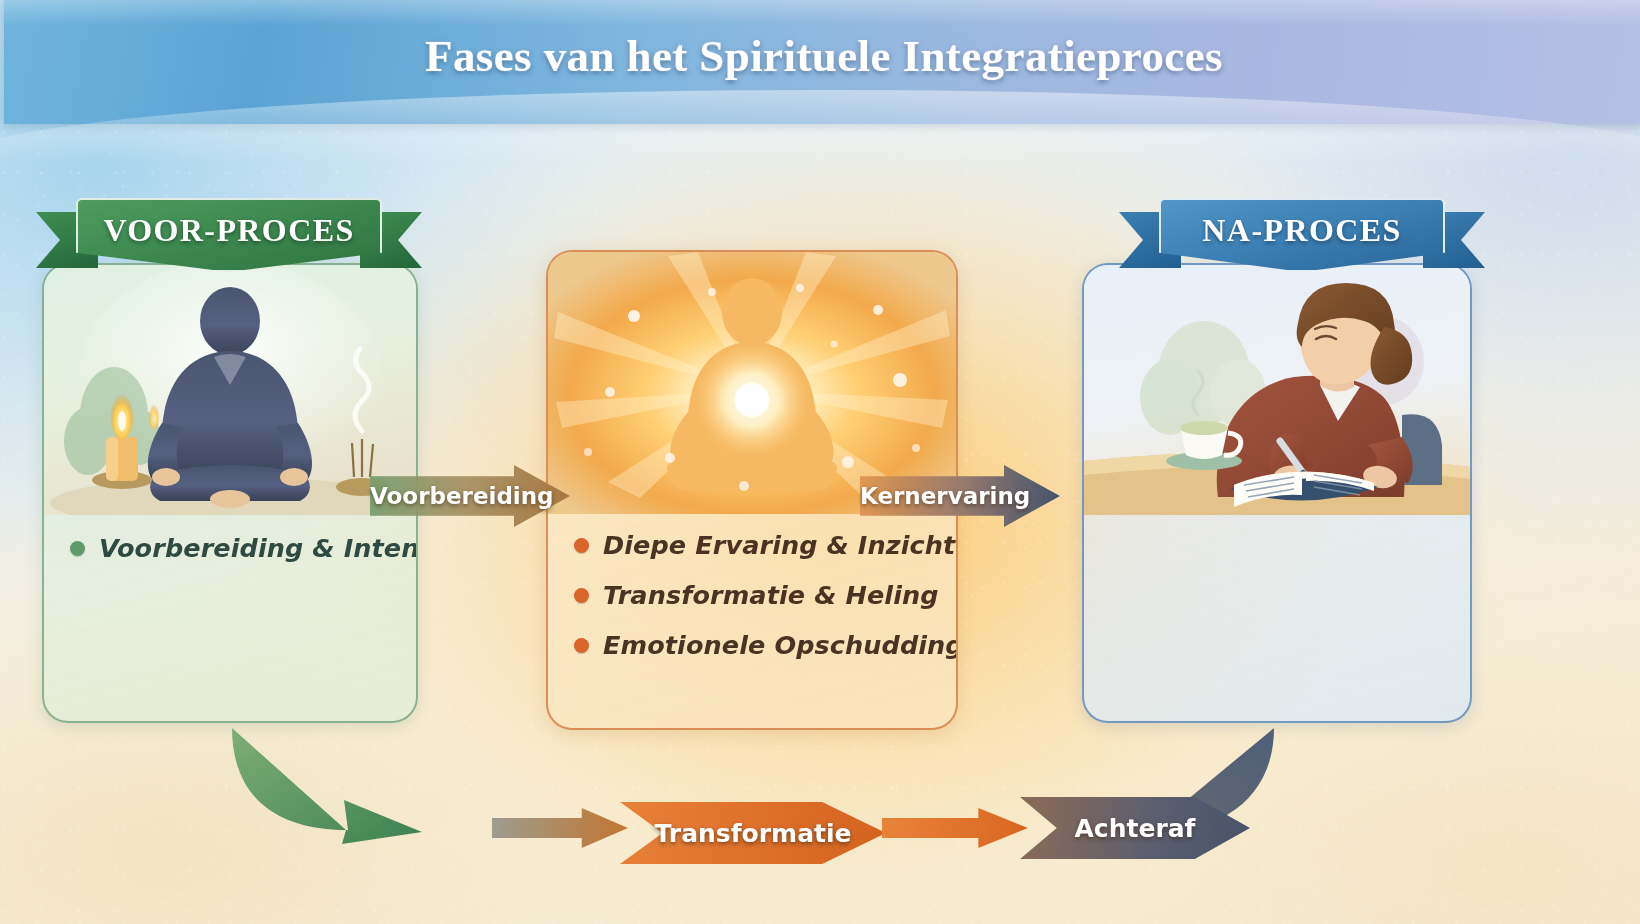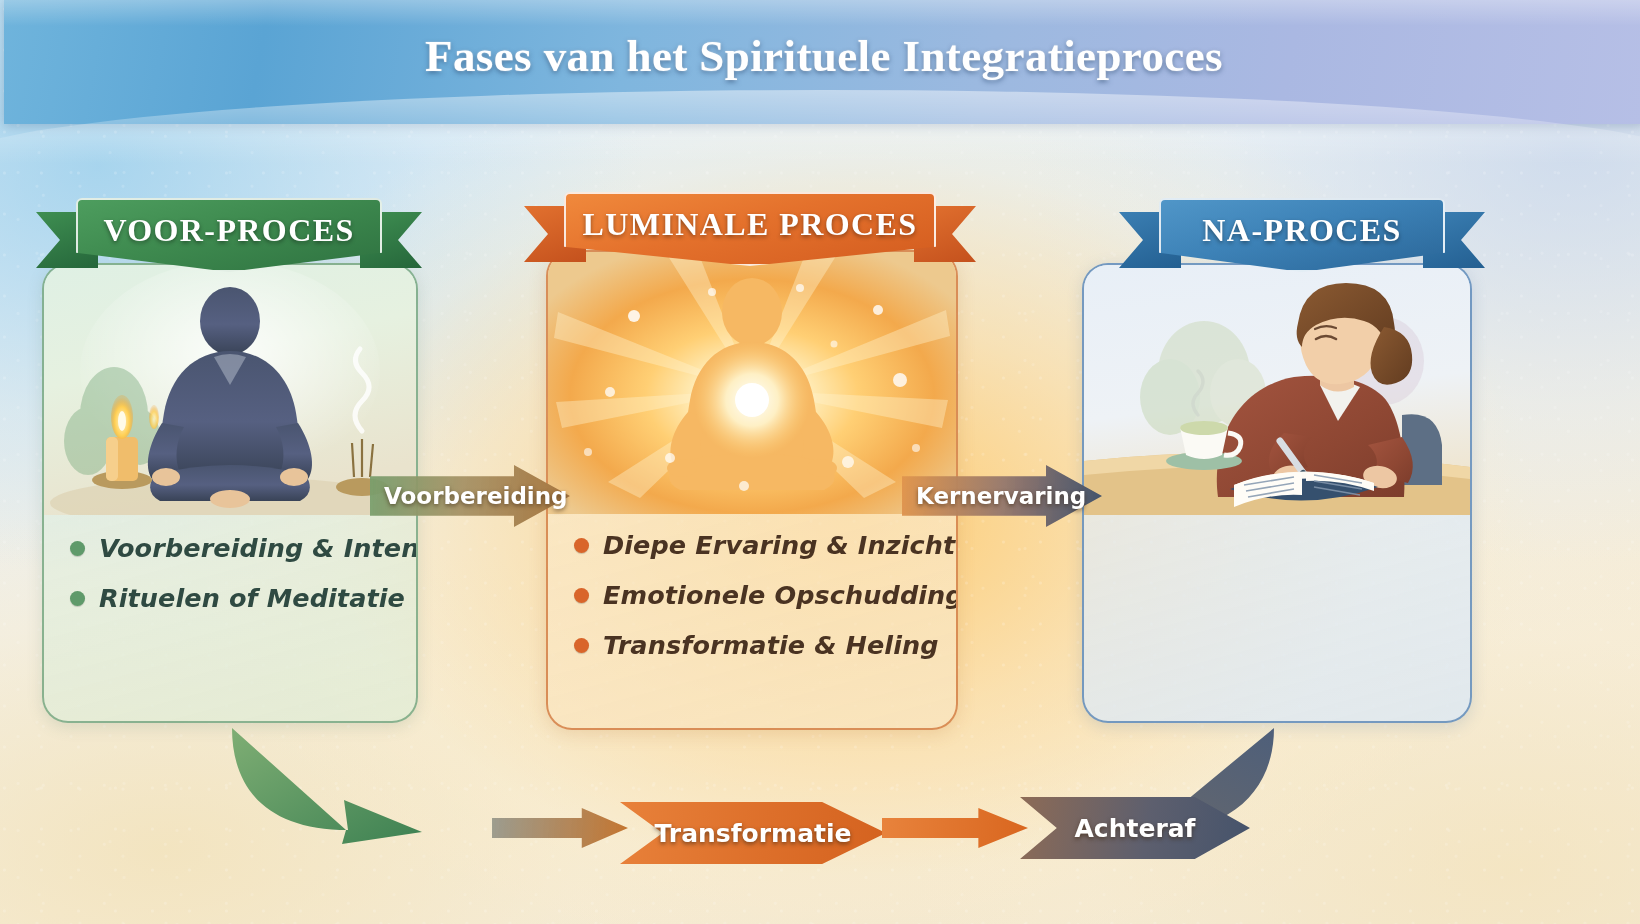--- a/index.html
+++ b/index.html
@@ -92,24 +92,24 @@
   #r3{left:1119px;top:198px;width:366px;}
   #r3 .tailL,#r3 .tailR{background:linear-gradient(160deg,#3b7fb3,#235f91);}
   #r3 .band{background:linear-gradient(165deg,#5096c8 0%,#3d82b7 45%,#2a6698 100%);}
 
   
   .harrow{position:absolute;height:62px;display:flex;align-items:center;}
   .harrow .body{position:absolute;inset:0;
     clip-path:polygon(0 18%,72% 18%,72% 0,100% 50%,72% 100%,72% 82%,0 82%);
     filter:drop-shadow(0 2px 3px rgba(90,70,50,.30));}
   .harrow .lbl{position:relative;font-family:"DejaVu Sans",sans-serif;font-weight:700;
-    font-size:23px;color:#fff;text-shadow:0 2px 4px rgba(60,40,20,.6);padding-left:14px;z-index:2;}
+    font-size:23px;color:#fff;text-shadow:0 2px 4px rgba(60,40,20,.6);z-index:2;}
   #a1{left:370px;top:465px;width:200px;}
   #a1 .body{background:linear-gradient(95deg,rgba(120,160,110,.92),rgba(168,148,104,.94) 46%,#a8763f 100%);}
-  #a2{left:902px;top:465px;width:200px;}
+  #a2{left:860px;top:465px;width:200px;}
   #a2 .body{background:linear-gradient(95deg,rgba(226,150,78,.94),rgba(150,120,110,.95) 50%,#41526b 100%);}
 
   
   .curve{position:absolute;}
   #curveL{left:226px;top:726px;width:200px;height:118px;}
   #curveR{left:1026px;top:726px;width:255px;height:118px;}
 
   .bottom-arrow{position:absolute;height:62px;}
   .bottom-arrow .body{position:absolute;inset:0;
     clip-path:polygon(0 0,76% 0,100% 50%,76% 100%,0 100%,16% 50%);
@@ -207,24 +207,20 @@
           <ellipse cx="318" cy="222" rx="26" ry="9" fill="#b99a5e"></ellipse>
           <path d="M310 212 l-2 -34 M318 212 l0 -38 M326 212 l3 -33" stroke="#8a7240" stroke-width="2.2" fill="none"></path>
           <path d="M318 166 q-14 -16 0 -30 q14 -14 0 -28 q-12 -12 -2 -24" stroke="#fff" stroke-width="5" fill="none" opacity=".8" stroke-linecap="round"></path>
         </g>
       </svg>
     </div>
     <div class="bullets">
       <div class="bullet">
         <span class="dot" style="background:#5f9a6a"></span>
         <span class="btxt" style="color:#2f4a42">Voorbereiding &amp; Intentie</span>
-      </div>
-      <div class="bullet">
-        <span class="dot" style="background:#5f9a6a"></span>
-        <span class="btxt" style="color:#2f4a42">Rituelen of Meditatie</span>
       </div>
     </div>
   </div>
 
   <div class="panel" id="p2">
     <div class="photo" style="height:262px">
       <svg width="408" height="262" viewBox="0 0 408 262" preserveAspectRatio="xMidYMid slice" aria-hidden="true">
         <defs>
           <radialGradient id="g2glow" cx="50%" cy="55%" r="62%">
             <stop offset="0%" stop-color="#ffffff"></stop>
@@ -286,25 +282,25 @@
         </g>
       </svg>
     </div>
     <div class="bullets" style="top:268px">
       <div class="bullet">
         <span class="dot" style="background:#d9652a"></span>
         <span class="btxt" style="color:#4a3322">Diepe Ervaring &amp; Inzichten</span>
       </div>
       <div class="bullet">
         <span class="dot" style="background:#d9652a"></span>
-        <span class="btxt" style="color:#4a3322">Emotionele Opschudding</span>
+        <span class="btxt" style="color:#4a3322">Transformatie &amp; Heling</span>
       </div>
       <div class="bullet">
         <span class="dot" style="background:#d9652a"></span>
-        <span class="btxt" style="color:#4a3322">Transformatie &amp; Heling</span>
+        <span class="btxt" style="color:#4a3322">Emotionele Opschudding</span>
       </div>
     </div>
   </div>
 
   <div class="panel" id="p3">
     <div class="photo">
       <svg width="386" height="250" viewBox="0 0 386 250" preserveAspectRatio="xMidYMid slice" aria-hidden="true">
         <defs>
           <linearGradient id="g3bg" x1="0" y1="0" x2="0.2" y2="1">
             <stop offset="0%" stop-color="#e8eff7"></stop>
@@ -378,27 +374,20 @@
         </g>
       </svg>
     </div>
   </div>
 
   <div class="ribbon" id="r1">
     <div class="tailL"></div>
     <div class="tailR"></div>
     <div class="band">
       <span class="rlabel">VOOR-PROCES</span>
-    </div>
-  </div>
-  <div class="ribbon" id="r2">
-    <div class="tailL"></div>
-    <div class="tailR"></div>
-    <div class="band">
-      <span class="rlabel">LUMINALE PROCES</span>
     </div>
   </div>
   <div class="ribbon" id="r3">
     <div class="tailL"></div>
     <div class="tailR"></div>
     <div class="band">
       <span class="rlabel">NA-PROCES</span>
     </div>
   </div>
 

